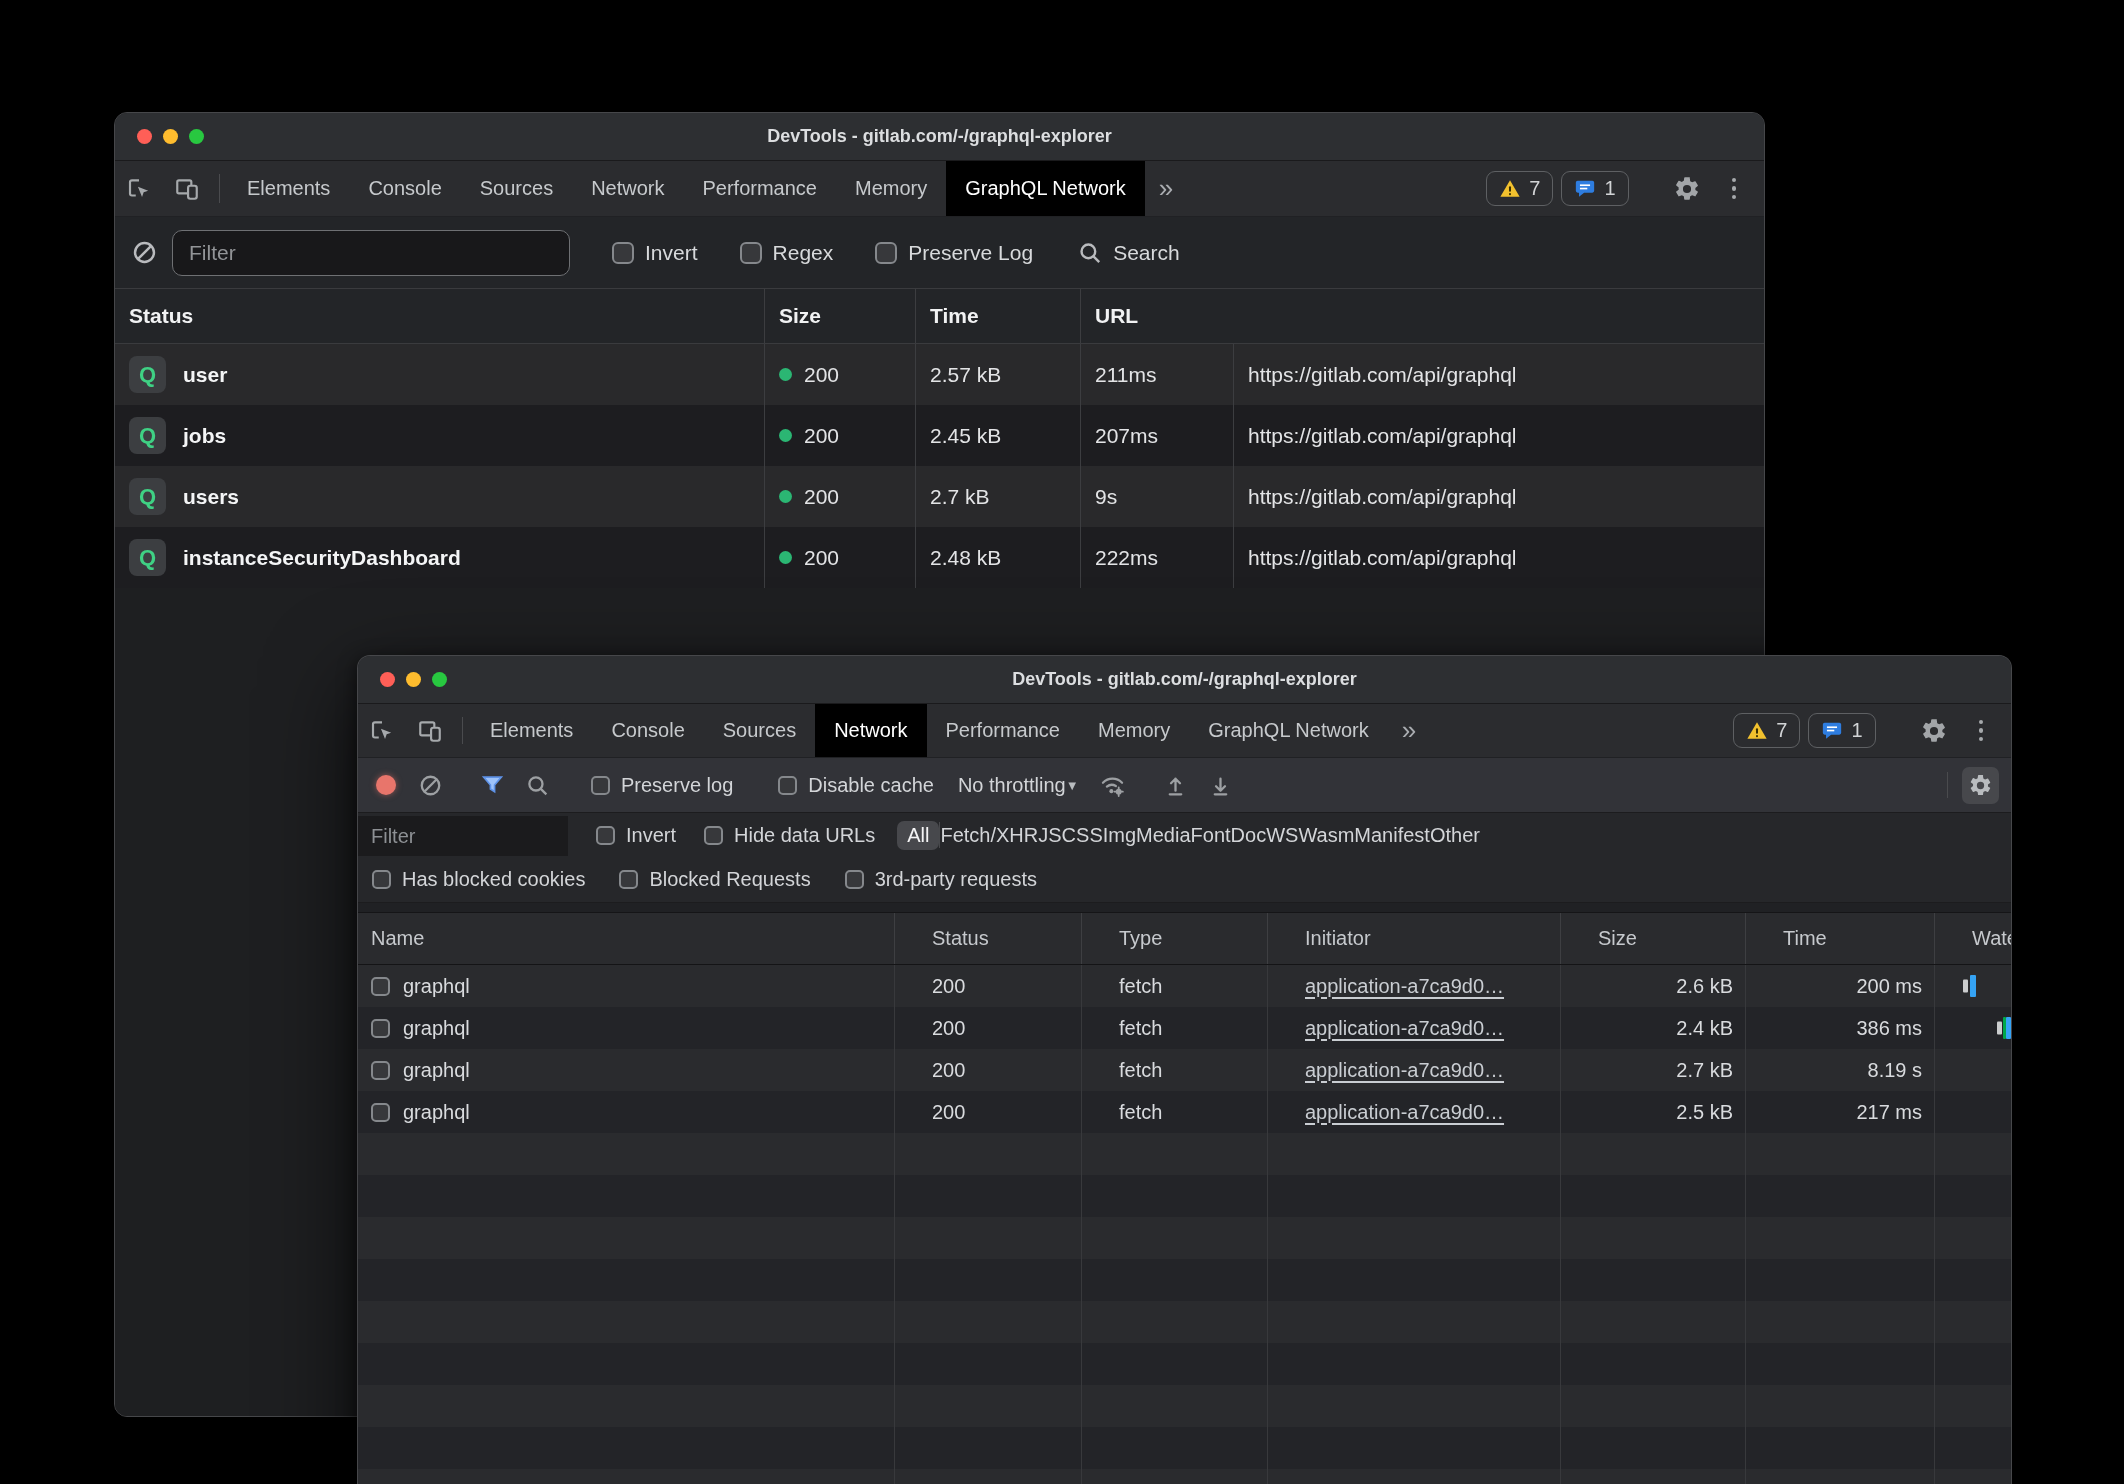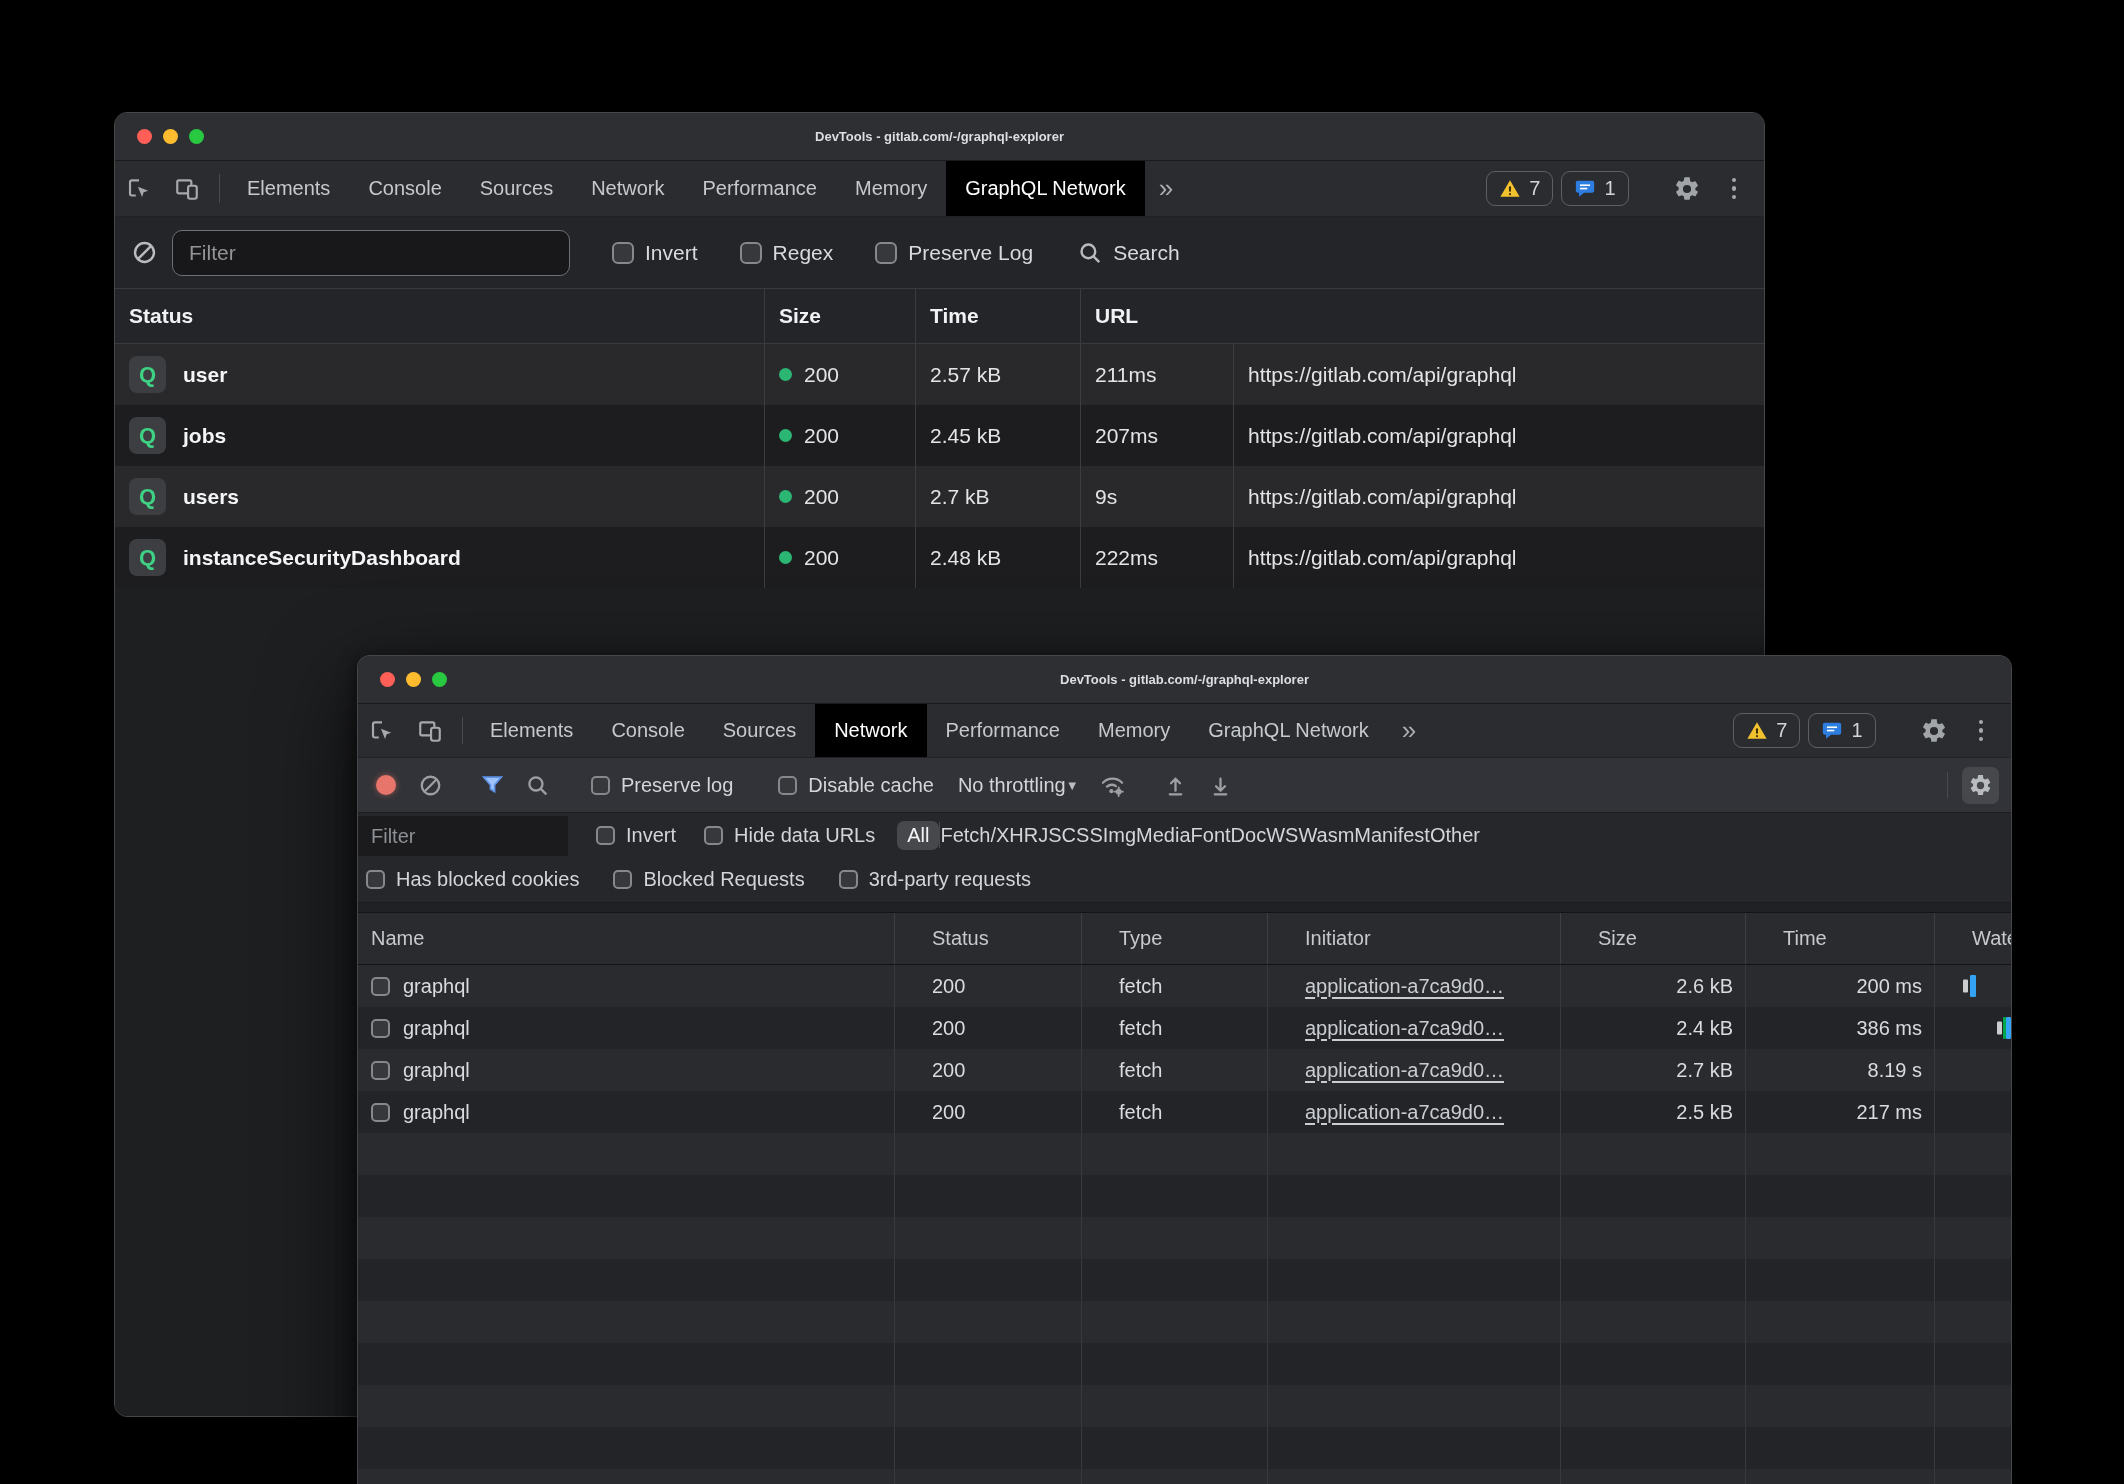--- a/index.html
+++ b/index.html
@@ -12,21 +12,21 @@
     box-shadow:0 30px 90px rgba(0,0,0,.75), 0 4px 18px rgba(0,0,0,.6);
     display:flex; flex-direction:column; overflow:hidden; }
   .titlebar { position:relative; height:48px; flex:0 0 48px; background:#2d2f32;
     border-bottom:1px solid #1a1a1c; display:flex; align-items:center; }
   .lights { display:flex; gap:11px; padding-left:22px; }
   .light { width:15px; height:15px; border-radius:50%; }
   .light.red { background:#ff5f57; }
   .light.yellow { background:#febc2e; }
   .light.green { background:#28c840; }
   .win-title { position:absolute; left:0; right:0; text-align:center;
-    color:#dcdee0; font-weight:bold; font-size:13px; pointer-events:none; }
+    color:#dcdee0; font-weight:bold; font-size:18px; pointer-events:none; }
 
   .tabbar { height:56px; flex:0 0 56px; background:#2b2c2f; border-bottom:1px solid #202124;
     display:flex; align-items:stretch; color:#c6c9cc; font-size:20px; }
   .tabbar .iconbtn { display:flex; align-items:center; padding:0 11px; color:#a6a9ac; }
   .tab { display:flex; align-items:center; padding:0 19px; white-space:nowrap; }
   .tab.active { background:#000; color:#fff; }
   .vsep { width:1px; background:#4a4b4e; margin:13px 8px; }
   .chevron { display:flex; align-items:center; padding:0 14px; font-size:26px; color:#a9acb0; }
   .tab-right { margin-left:auto; display:flex; align-items:center; padding-right:16px; gap:8px; }
   .badge { display:flex; align-items:center; gap:8px; border:1px solid #5e6063; border-radius:9px;
@@ -92,21 +92,21 @@
   .net-input { background:transparent; border:none; outline:none; color:#e6e6e6; font-size:20px;
     padding:0 13px; width:100%; font-family:"Liberation Sans","DejaVu Sans",sans-serif; }
   .net-input::placeholder { color:#8d9094; }
   .net-filterrow .cb-item { margin-left:28px; }
   .chipbar { display:flex; align-items:center; margin-left:22px; white-space:nowrap;text-align:right; }
   .chip { color:#d3d5d8; }
   .chip.active { background:#47484c; border-radius:7px; padding:3px 10px; color:#f4f4f5; }
   .chip-sep { width:1px; height:26px; background:#48494c; }
 
   .net-optionsrow { height:46px; flex:0 0 46px; background:#26272a; border-bottom:1px solid #1c1c1e;
-    display:flex; align-items:center; color:#d3d5d8; font-size:20px; padding-left:8px; }
+    display:flex; align-items:center; color:#d3d5d8; font-size:20px; padding-left:14px; }
   .net-optionsrow .cb-item { margin-right:34px; }
   .net-spacer { height:10px; flex:0 0 10px; background:#202124; border-bottom:1px solid #151517; }
 
   .net-grid { display:grid; grid-template-columns:537px 163px 162px 269px 161px 165px 1fr;gap:24px; }
   .net-header { height:52px; flex:0 0 52px; background:#2a2b2e; border-bottom:1px solid #141416;
     color:#c6c9cd; font-size:20px; }
   .net-header > div { display:flex; align-items:center; padding:0 13px; border-right:1px solid #3e3f42;
     white-space:nowrap; overflow:hidden; }
   .net-header > div:last-child { border-right:none; justify-content:space-between; }
 

